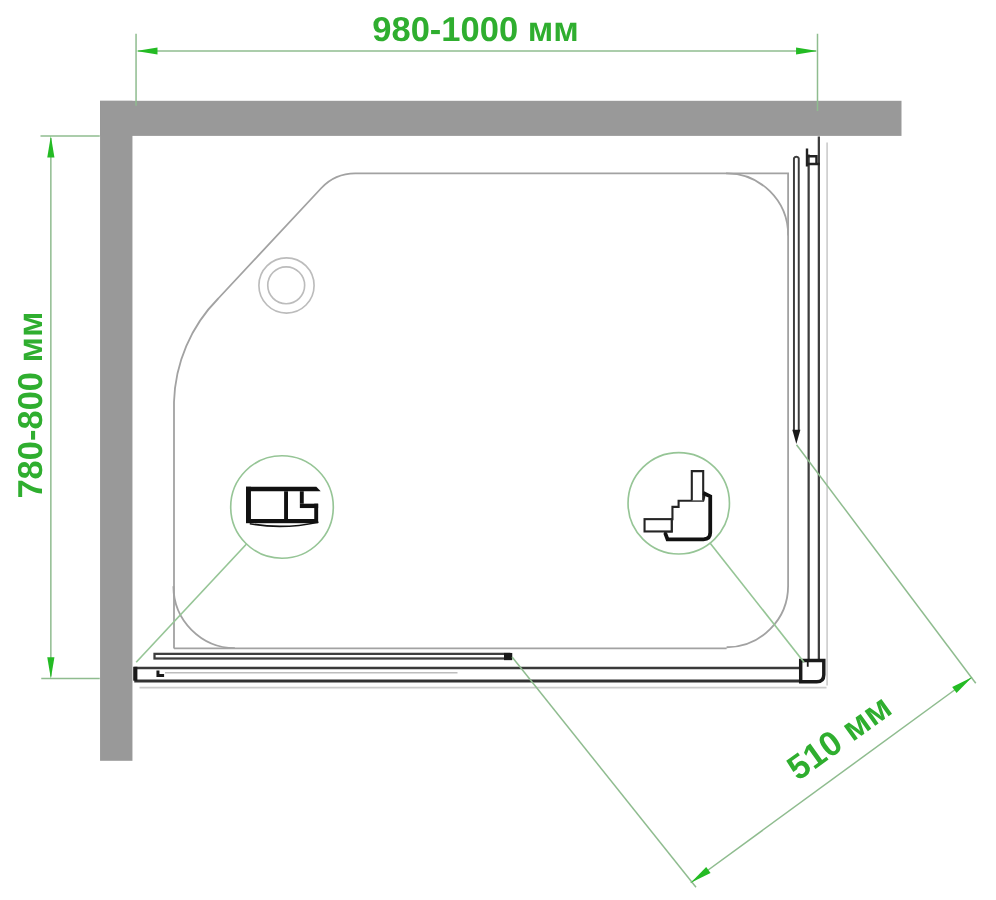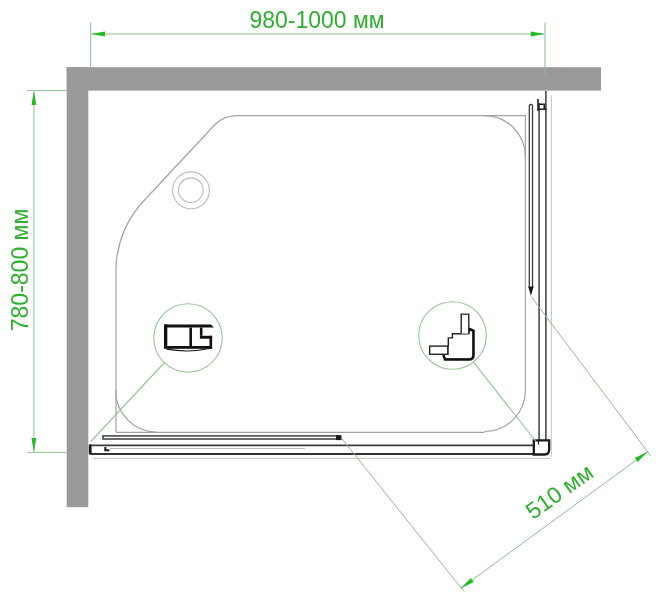--- a/index.html
+++ b/index.html
@@ -1,16 +1,16 @@
 <!DOCTYPE html>
 <html><head>
 <meta charset="utf-8">
 <style>
   html,body{margin:0;padding:0;background:#ffffff;}
-  .page{position:relative;width:564px;height:600px;font-family:"Liberation Sans", sans-serif;}
+  .page{position:relative;width:564px;height:600px;font-family:"Liberation Sans", sans-serif;font-weight:bold;}
   svg{position:absolute;left:0;top:0;}
   text{font-family:"Liberation Sans", sans-serif;}
 </style>
 </head>
 <body>
 <div class="page">
 <svg width="664" height="600" viewBox="0 0 664 600">
 
   <rect x="66.7" y="67.2" width="534.3" height="23.4" fill="#999999"></rect>
 

